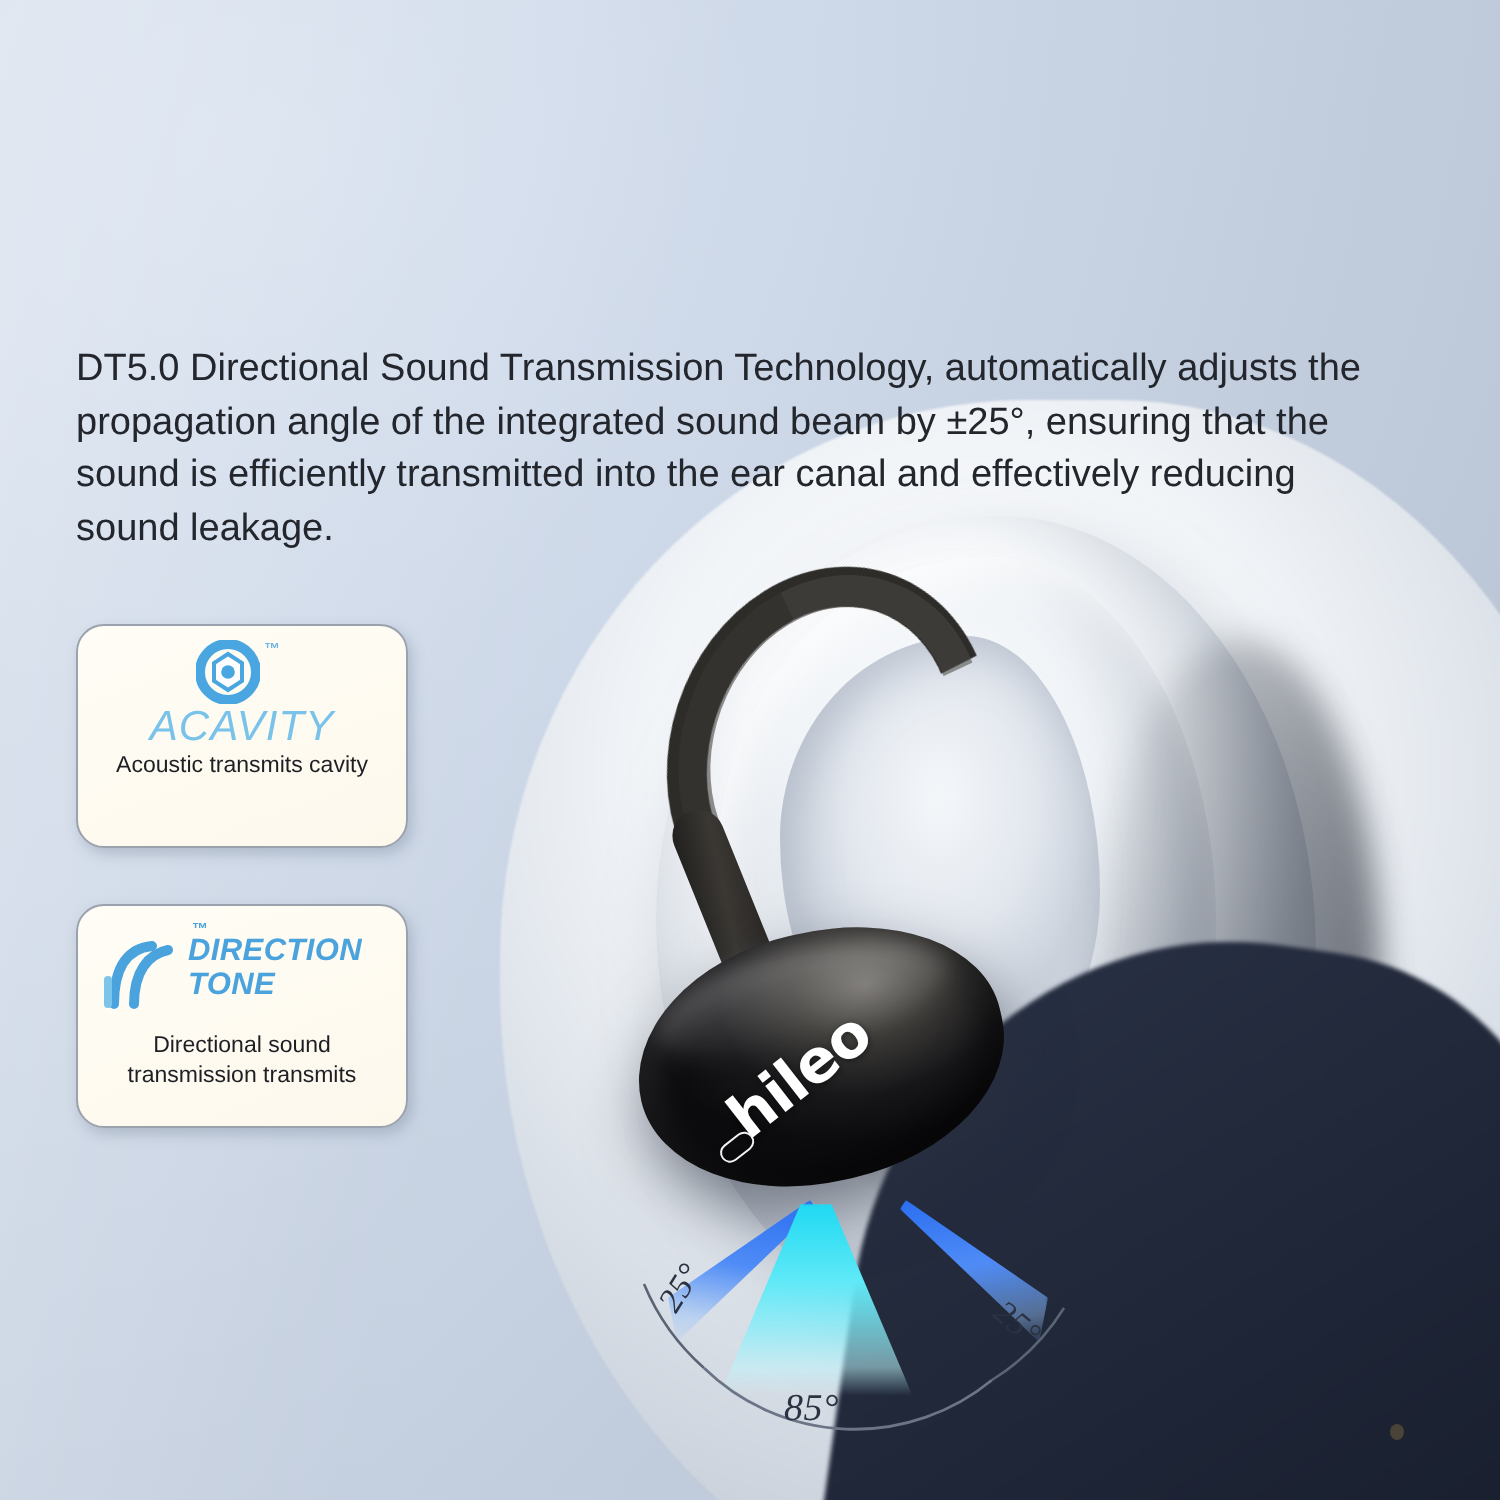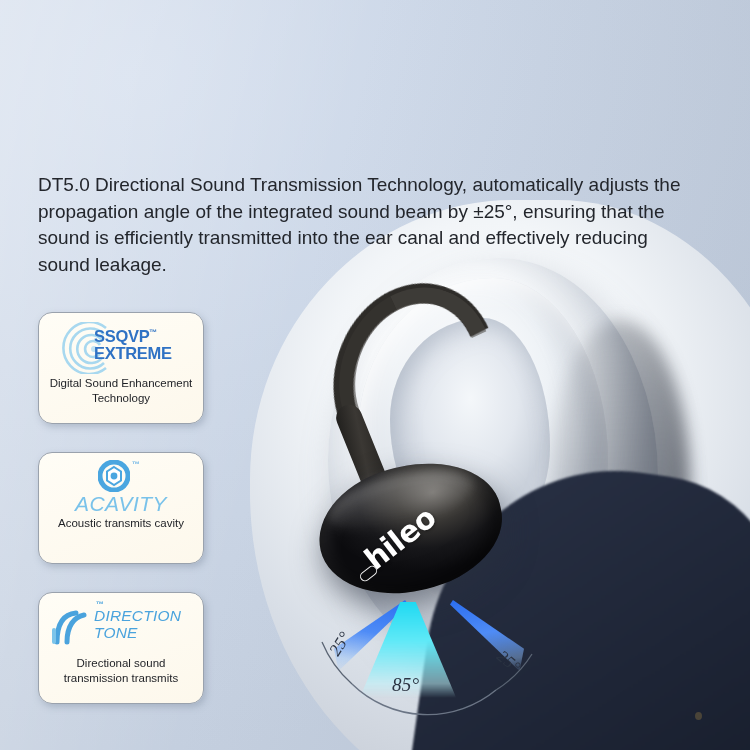--- a/index.html
+++ b/index.html
@@ -105,21 +105,21 @@
   }
   .cone-right{position:absolute;left:150px;top:2px;width:74px;height:74px;
      background:linear-gradient(170deg,#2b6ef0 0%, #4f8cf6 45%, rgba(150,195,252,.45) 80%, rgba(200,225,255,0) 100%);
      clip-path:polygon(4% 0%, 0% 6%, 94% 96%, 100% 66%);
      filter:blur(.7px);
   }
   .arcsvg{position:absolute;left:0;top:0;width:260px;height:120px;overflow:visible;}
   .ang{position:absolute;font-family:"Liberation Serif", serif;font-style:italic;
        color:#2b3342;font-size:17px;letter-spacing:.3px;}
   .ang-l{left:28px;top:36px;transform:rotate(-58deg);}
-  .ang-c{left:92px;top:76px;font-size:19px;}
+  .ang-c{left:92px;top:96px;font-size:19px;}
   .ang-r{left:196px;top:54px;transform:rotate(40deg);}
 
   
   .headline{position:absolute;left:38px;top:72px;width:640px;
      font-size:38px;line-height:46px;font-weight:700;color:#1b1b1f;
      letter-spacing:-.6px;}
   .headline span{display:block;}
   .body{position:absolute;left:38px;top:172px;width:650px;
      font-size:19px;line-height:26.5px;color:#23262c;}
 
@@ -142,21 +142,21 @@
 
   
   .acav-ico{position:absolute;left:52px;top:0px;width:32px;height:32px;}
   .acav-tm{position:absolute;left:86px;top:0px;font-size:8px;color:#6fb6e6;font-weight:700;}
   .acav-txt{position:absolute;left:8px;top:32px;width:134px;text-align:center;
      color:#79c2ea;font-style:italic;font-weight:400;font-size:21px;letter-spacing:.5px;}
 
   
   .dt-ico{position:absolute;left:6px;top:8px;width:42px;height:38px;}
   .dt-tm{position:absolute;left:50px;top:0px;font-size:8px;color:#4aa3dd;font-weight:700;}
-  .dt-txt{position:absolute;left:48px;top:7px;color:#4aa3dd;font-style:italic;font-weight:400;
+  .dt-txt{position:absolute;left:48px;top:7px;color:#4aa3dd;font-style:italic;font-weight:700;
      font-size:15.5px;line-height:17px;letter-spacing:.2px;}
 </style>
 </head>
 <body>
 
 <div class="stage">
 
   <div class="bg"></div>
   <div class="bg-sheen"></div>
 
@@ -198,38 +198,20 @@
     <div class="ang ang-r">25°</div>
   </div>
 
   <div class="headline">
   </div>
 
   <div class="body">DT5.0 Directional Sound Transmission Technology, automatically adjusts the propagation angle of the integrated sound beam by ±25°, ensuring that the sound is efficiently transmitted into the ear canal and effectively reducing sound leakage.</div>
 
   <div class="cards">
 
-    <div class="card">
-      <div class="logo-zone">
-        <svg class="ssqvp-rings" viewBox="0 0 56 52">
-          <g fill="none" stroke="#a8d8ef" stroke-width="2.6">
-            <path d="M46 6 A 26 26 0 1 0 46 46"></path>
-            <path d="M44 12 A 20 20 0 1 0 44 41"></path>
-            <path d="M42 18 A 14 14 0 1 0 42 36"></path>
-            <path d="M40 23 A 8 8 0 1 0 40 31"></path>
-          </g>
-          <circle cx="34" cy="27" r="3" fill="#bfe3f4"></circle>
-        </svg>
-        <div class="ssqvp-txt">
-          <div><span>SSQVP</span><span class="tm">™</span></div>
-          <div>EXTREME</div>
-        </div>
-      </div>
-      <div class="cap">Digital Sound Enhancement Technology</div>
-    </div>
 
     <div class="card">
       <div class="logo-zone">
         <svg class="acav-ico" viewBox="0 0 32 32">
           <circle cx="16" cy="16" r="14" fill="none" stroke="#4aa6e0" stroke-width="5"></circle>
           <path d="M16 7 L23 11.5 L23 20.5 L16 25 L9 20.5 L9 11.5 Z" fill="#ffffff" stroke="#4aa6e0" stroke-width="2"></path>
           <circle cx="16" cy="16" r="3.4" fill="#4aa6e0"></circle>
         </svg>
         <div class="acav-tm">™</div>
         <div class="acav-txt">ACAVITY</div>

